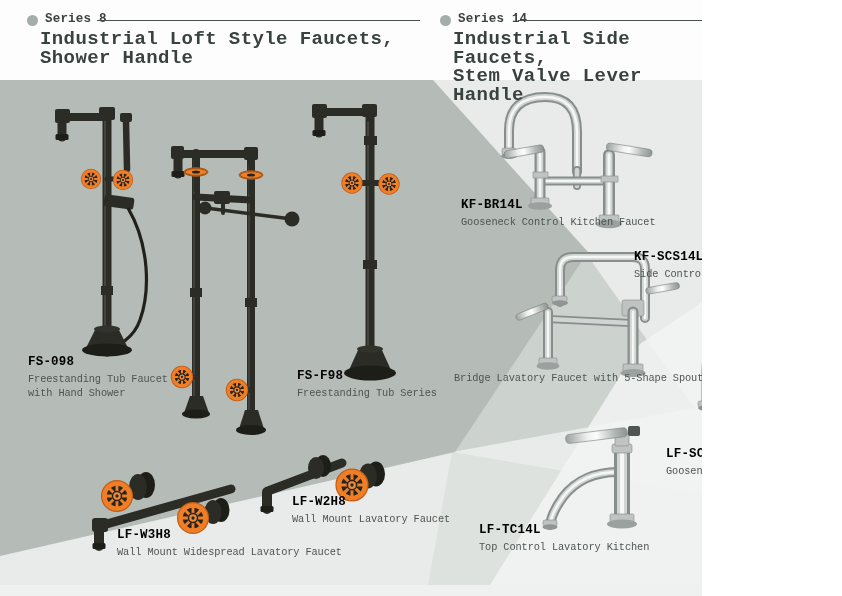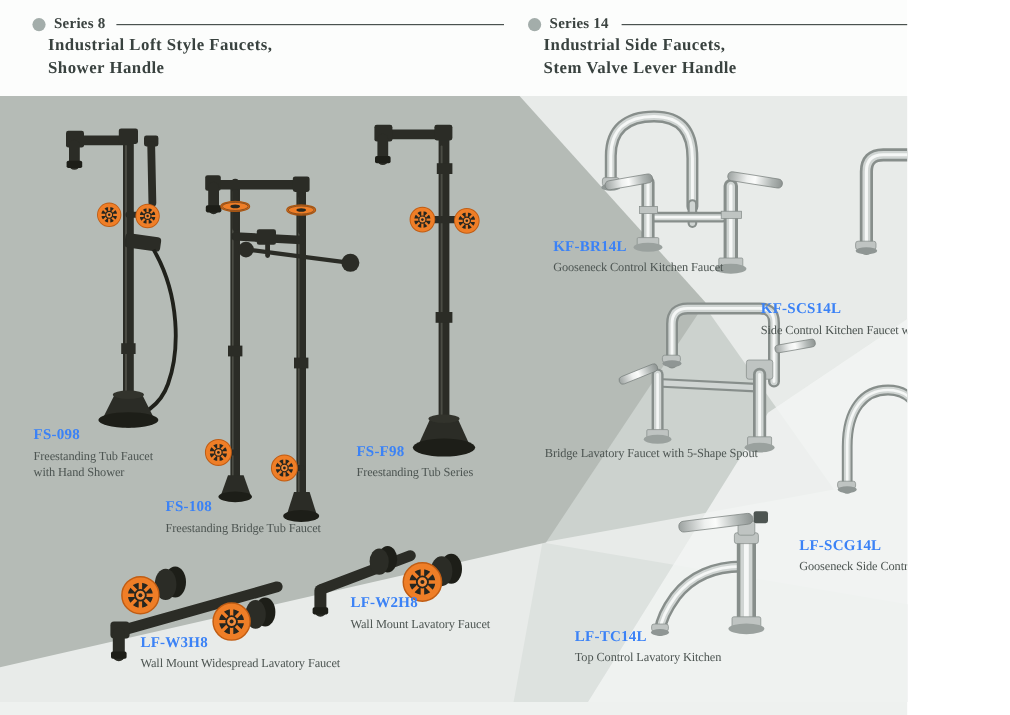--- a/index.html
+++ b/index.html
@@ -1,27 +1,27 @@
 <!DOCTYPE html>
 <html><head>
 <meta charset="utf-8">
 <style>
   html,body{margin:0;padding:0;}
-  .stage{position:relative;width:756px;height:596px;overflow:hidden;
-         background:#fcfdfc;font-family:Liberation Serif, serif;}
+  .stage{position:relative;width:702px;height:596px;overflow:hidden;
+         background:#fcfdfc;font-family:Liberation Mono, monospace;}
   .stage svg.scene{position:absolute;left:0;top:0;z-index:0;}
   .bullet{position:absolute;width:11px;height:11px;border-radius:50%;
           background:#a3adaa;z-index:2;}
   .series-label{position:absolute;font-size:12.5px;font-weight:600;
           color:#3b4340;z-index:2;letter-spacing:.2px;}
   .rule{position:absolute;height:1px;background:#4a524f;z-index:2;}
-  .series-title{position:absolute;font-size:14px;font-weight:bold;
+  .series-title{position:absolute;font-size:19px;font-weight:bold;
           color:#39423f;line-height:18.5px;letter-spacing:.4px;z-index:2;}
   .plabel{position:absolute;z-index:2;}
-  .pcode{font-size:12.5px;font-weight:600;color:#3b82f6;letter-spacing:.2px;
+  .pcode{font-size:12.5px;font-weight:600;color:#000000;letter-spacing:.2px;
          margin-bottom:4px;white-space:nowrap;}
   .pdesc{font-size:10.3px;color:#4d5552;line-height:13.5px;
          letter-spacing:-0.1px;white-space:nowrap;}
   
   .c1,.c2,.c3{fill:none;stroke-linecap:round;stroke-linejoin:round;}
   .c1{stroke:#878e8b;} .c2{stroke:#d0d5d3;} .c3{stroke:#f5f7f6;}
   .p1{fill:none;stroke:#2b2c26;stroke-linecap:round;stroke-linejoin:round;}
   .ph{fill:none;stroke:#51524a;stroke-linecap:round;opacity:.85;}
   .k{fill:#2b2c26;} .k2{fill:#1d1e18;} .k3{fill:#32332c;}
   .cfit{fill:#bfc4c2;stroke:#858c89;stroke-width:.6;}
@@ -297,24 +297,20 @@
 <div class="series-title" style="left:453px;top:30px">
   <div>Industrial Side Faucets,</div>
   <div>Stem Valve Lever Handle</div>
 </div>
 
 <div class="plabel" style="left:28px;top:355px">
   <div class="pcode">FS-098</div>
   <div class="pdesc">Freestanding Tub Faucet</div>
   <div class="pdesc">with Hand Shower</div>
 </div>
-<div class="plabel" style="left:138px;top:415px">
-  <div class="pcode">FS-108</div>
-  <div class="pdesc">Freestanding Bridge Tub Faucet</div>
-</div>
 <div class="plabel" style="left:297px;top:369px">
   <div class="pcode">FS-F98</div>
   <div class="pdesc">Freestanding Tub Series</div>
 </div>
 <div class="plabel" style="left:117px;top:528px">
   <div class="pcode">LF-W3H8</div>
   <div class="pdesc">Wall Mount Widespread Lavatory Faucet</div>
 </div>
 <div class="plabel" style="left:292px;top:495px">
   <div class="pcode">LF-W2H8</div>

